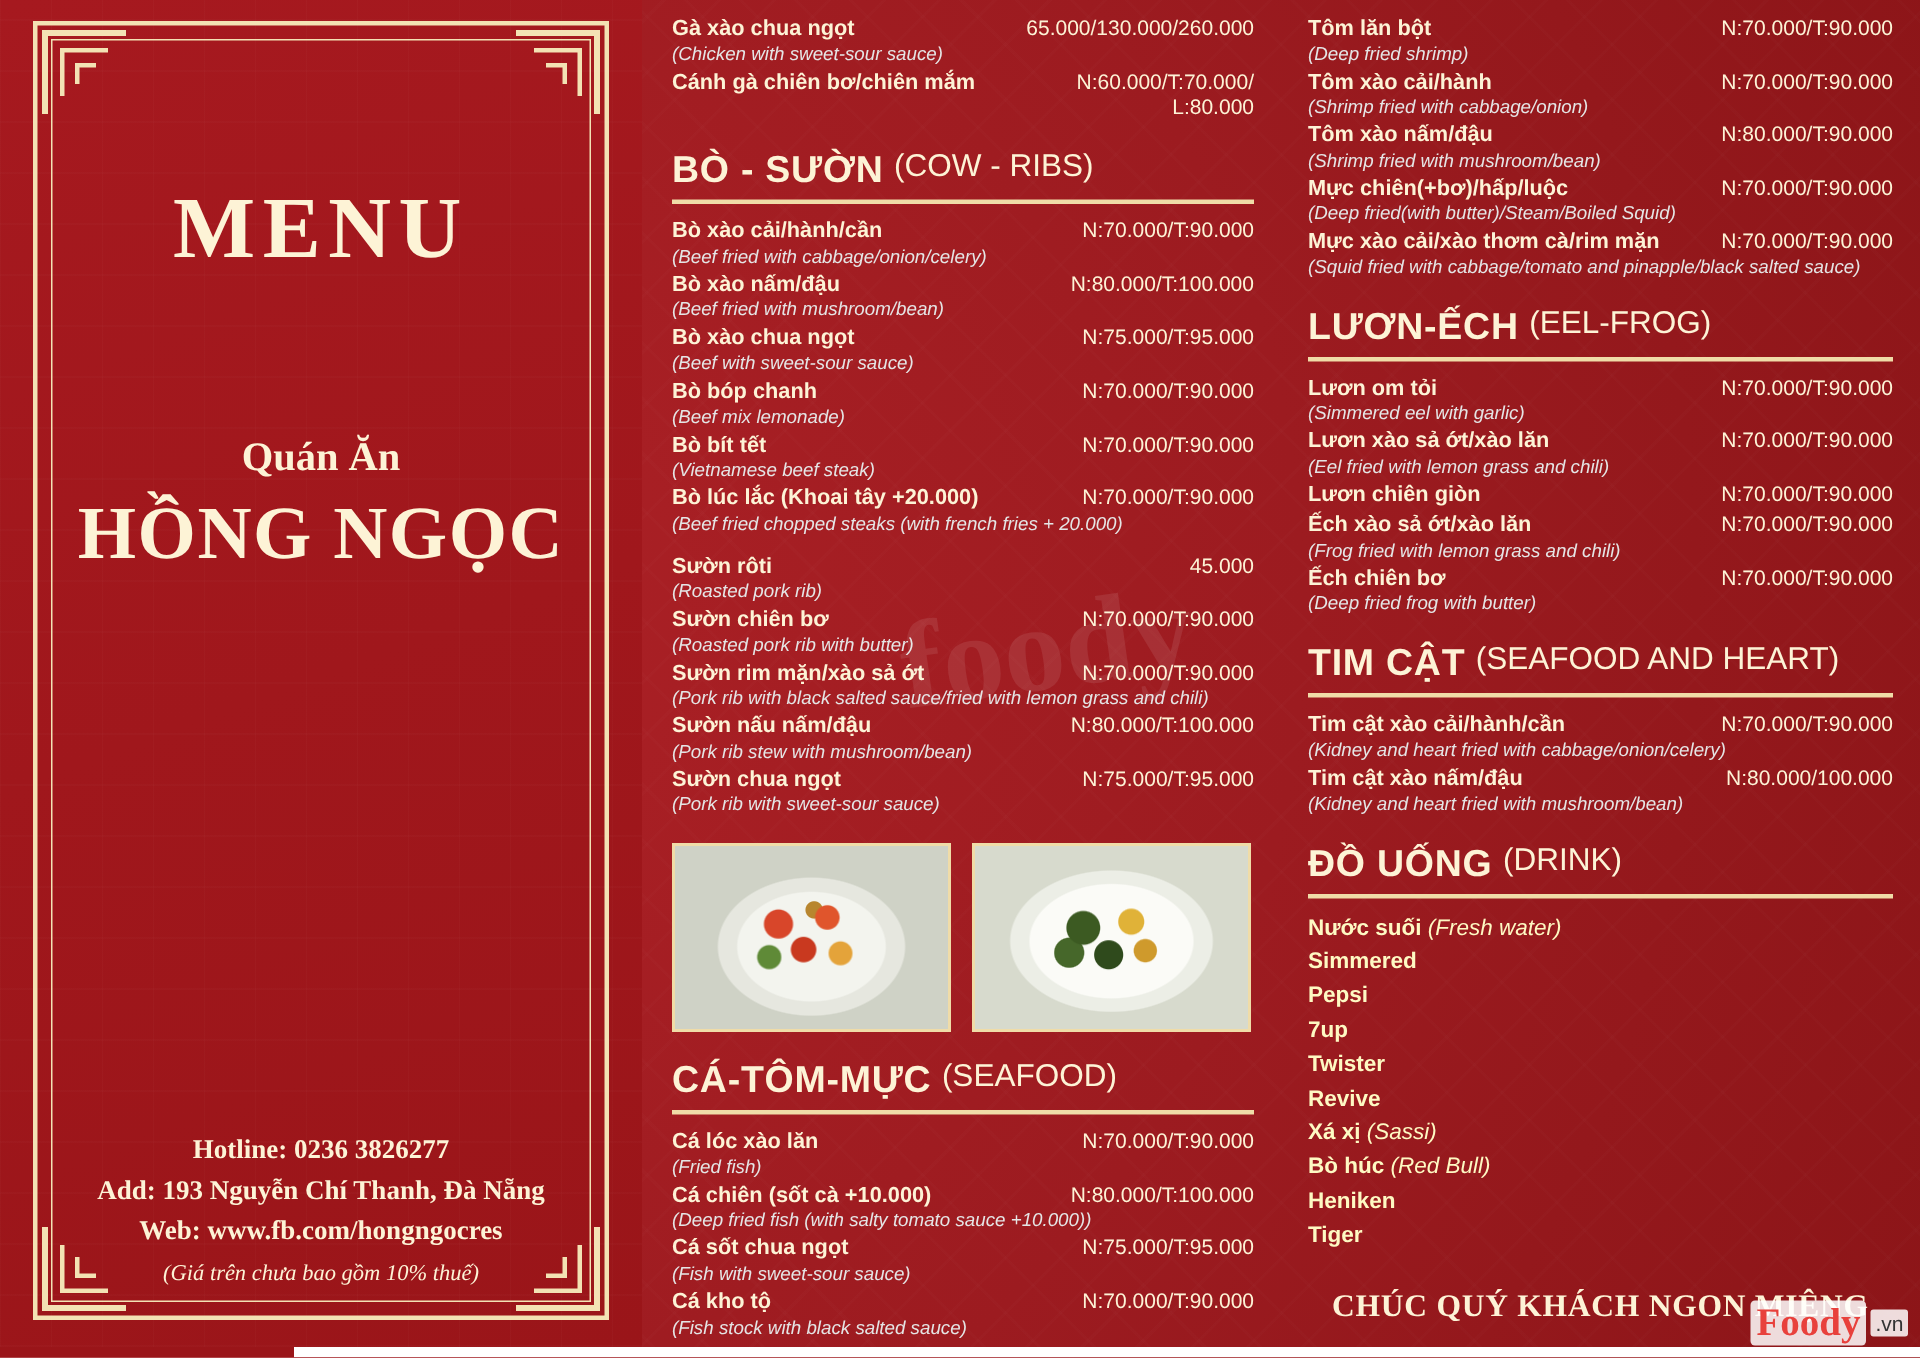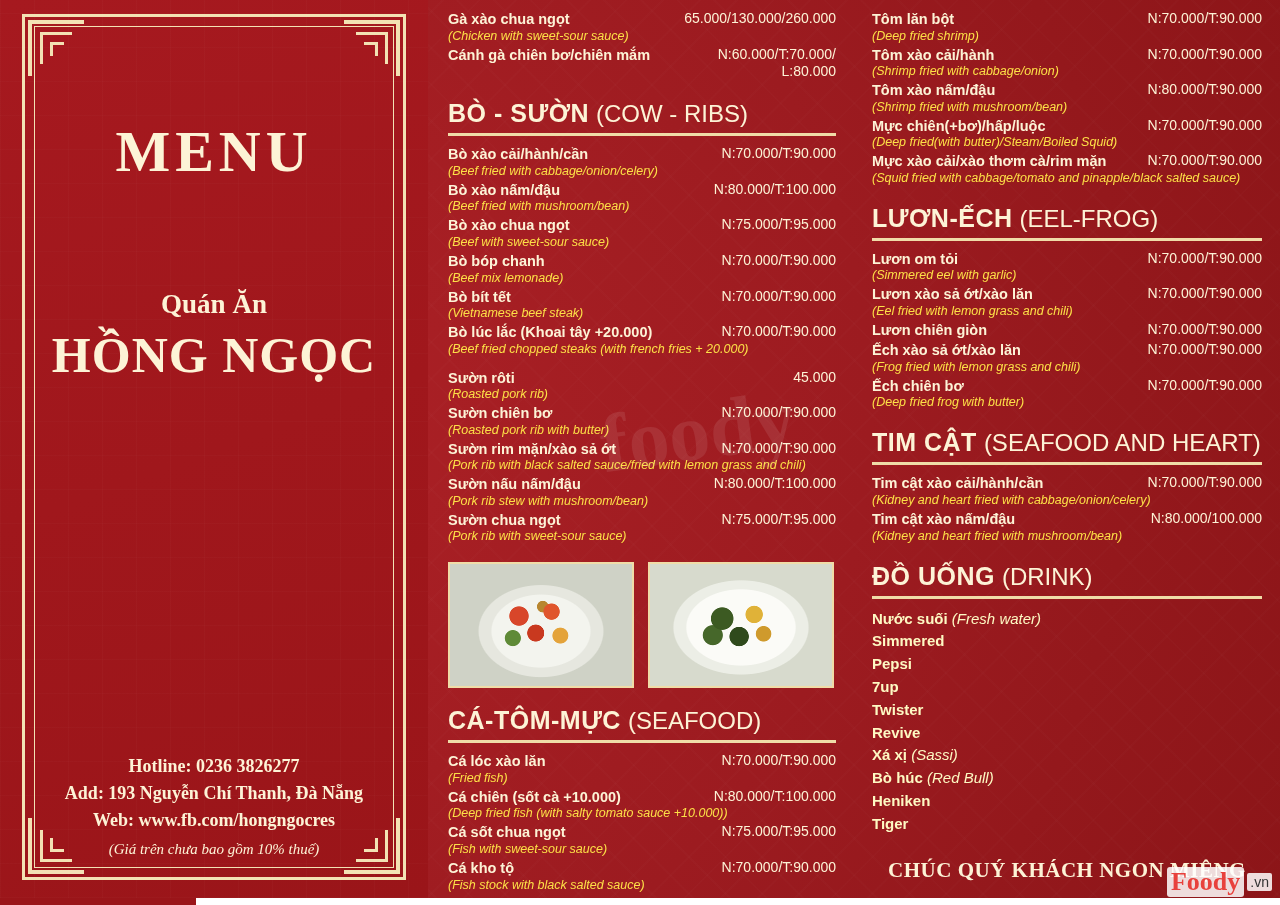--- a/index.html
+++ b/index.html
@@ -80,32 +80,32 @@
   .contact div { font-size: 18px; font-weight: 700; }
   .contact .note { font-size: 15px; font-weight: 400; font-style: italic; margin-top: 4px; }
 
   
   .col { position: absolute; top: 10px; color: #fdf3d6; }
   .col-mid { left: 448px; width: 388px; }
   .col-right { left: 872px; width: 390px; }
 
   .section-head {
     margin-top: 18px; margin-bottom: 2px;
-    display: flex; align-items: flex-end; gap: 7px;
+    display: flex; align-items: flex-start; gap: 7px;
     font-family: "Liberation Sans", sans-serif;
   }
   .section-head .vn { font-size: 25px; font-weight: 700; letter-spacing: .5px; color: #fdf3d6; }
-  .section-head .en { font-size: 24px; font-weight: 400; color: #fdf3d6; }
+  .section-head .en { font-size: 21px; font-weight: 400; color: #fdf3d6; }
   .rule { height: 3px; background: #f0dca8; margin: 5px 0 9px 0; }
 
   .item { margin-bottom: 2px; }
   .item-row { display: flex; justify-content: space-between; align-items: flex-start; gap: 10px; }
   .item-name { font-size: 14.5px; font-weight: 700; color: #fdf3d6; line-height: 1.28; }
   .item-price { font-size: 14px; font-weight: 400; color: #fdf3d6; white-space: pre-line; text-align: right; line-height: 1.28; }
-  .item-desc { font-size: 12.5px; font-style: italic; color: #fde047; line-height: 1.2; margin-bottom: 2px; }
+  .item-desc { font-size: 12.5px; font-style: italic; color: #e5e5e5; line-height: 1.2; margin-bottom: 2px; }
   .gap { height: 10px; }
 
   .photos { display: flex; gap: 14px; margin-top: 18px; }
   .photo { width: 186px; height: 126px; border: 2px solid #f0dca8; overflow: hidden; position: relative; }
   .photo.p1 { background:
       radial-gradient(ellipse at 50% 55%, #f3f4ee 0 38%, #e6e7df 39% 48%, #cfd2c6 49% 100%),
       #8d8f86; }
   .photo.p2 { background:
       radial-gradient(ellipse at 50% 52%, #fbfbf7 0 42%, #eceee6 43% 52%, #d7dacd 53% 100%),
       #7e8f86; }

